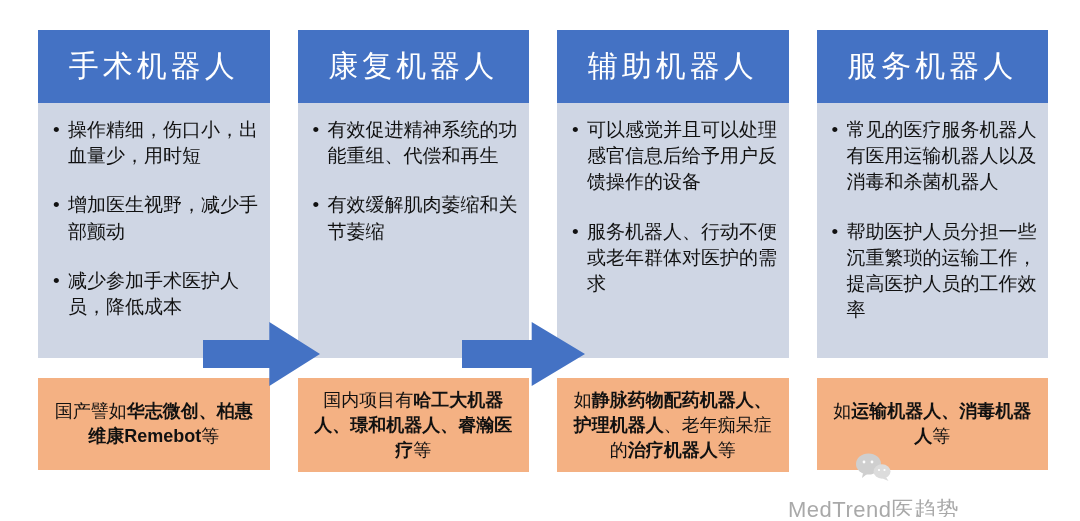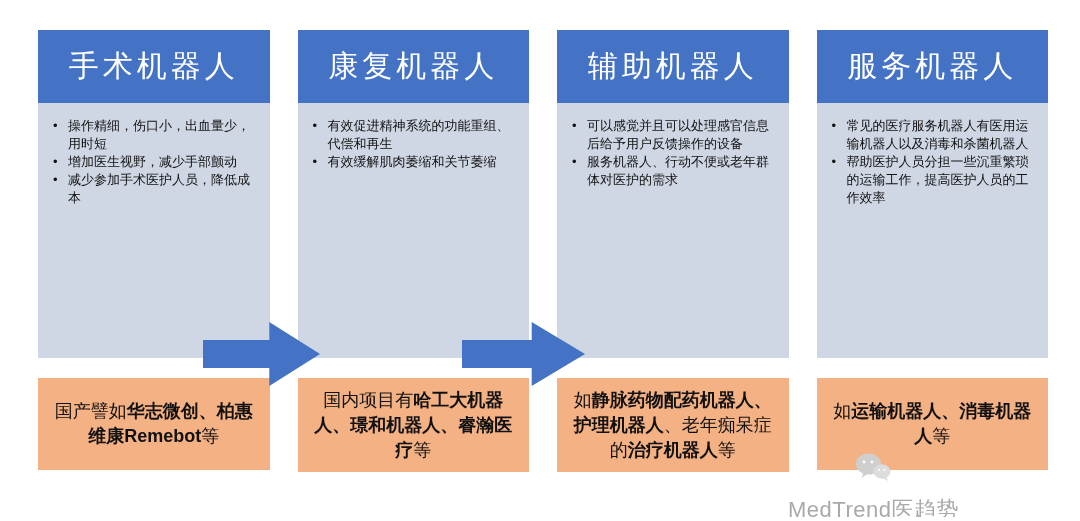--- a/index.html
+++ b/index.html
@@ -37,24 +37,24 @@
   .col-body{
     height:255px;
     background:var(--body-bg);
     padding:14px 10px 10px 14px;
     color:#111;
   }
   .col-body ul{list-style:none;}
   .col-body li{
     position:relative;
     padding-left:16px;
-    font-size:13px;
+    font-size:19px;
     line-height:1.38;
   }
-  .col-body li + li{margin-top:0;}
+  .col-body li + li{margin-top:23px;}
   .col-body li::before{
     content:"•";
     position:absolute;left:1px;top:0;
   }
   .col-example{
     margin-top:20px;
     min-height:92px;
     background:var(--example-bg);
     display:flex;align-items:center;justify-content:center;
     text-align:center;

